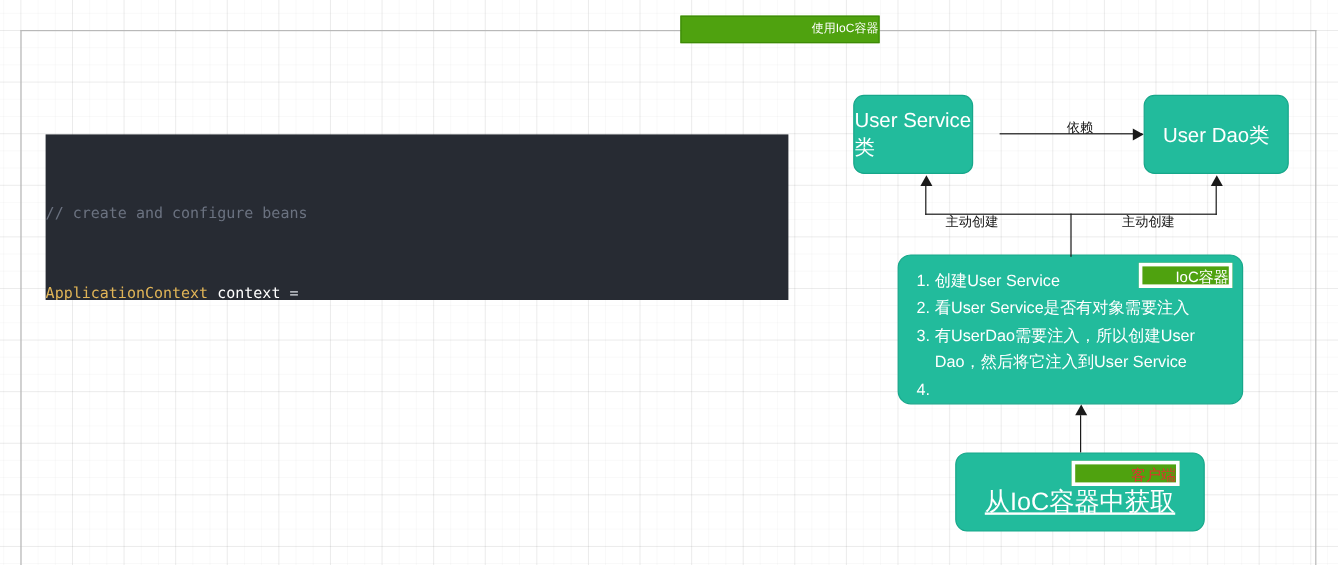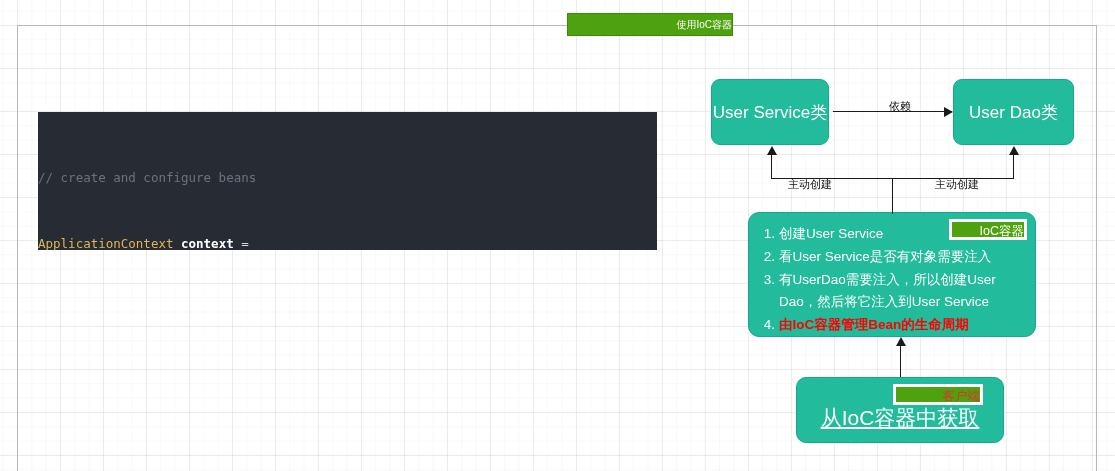--- a/index.html
+++ b/index.html
@@ -75,40 +75,40 @@
     font-size: 12.5px;
     line-height: 22px;
     white-space: pre;
     overflow: hidden;
   }
   .code-line {
     color: #d7dae0;
   }
   .tok-comment { color: #6b7280; }
   .tok-type    { color: #e0b457; }
-  .tok-var     { color: #ffffff; font-weight: bold; }
+  .tok-var     { color: #ffffff; font-weight: normal; }
   .tok-op      { color: #d7dae0; }
 
   
   .tealbox {
     position: absolute;
     background: #22bb9c;
     border: 1px solid #17a78a;
     border-radius: 9px;
     box-sizing: border-box;
     color: #ffffff;
   }
   .tealbox.center-label {
     display: flex;
     align-items: center;
     justify-content: center;
     font-size: 17px;
   }
 
-  #box-user-service { left: 711px; top: 79px;  width: 118px; height: 66px; }
+  #box-user-service { left: 711px; top: 79px;  width: 100px; height: 66px; }
   #box-user-dao     { left: 953px; top: 79px;  width: 121px; height: 66px; }
 
   #box-ioc {
     left: 748px; top: 212px; width: 288px; height: 125px;
     border-radius: 11px;
   }
   .ioc-list {
     margin: 0;
     padding: 10px 8px 0 30px;
     list-style: none;
@@ -240,21 +240,20 @@
       <li>
         <span class="num">2.</span>
         <span>看User Service是否有对象需要注入</span>
       </li>
       <li>
         <span class="num">3.</span>
         <span>有UserDao需要注入，所以创建User Dao，然后将它注入到User Service</span>
       </li>
       <li class="red-item">
         <span class="num">4.</span>
-        <span>由IoC容器管理Bean的生命周期</span>
       </li>
     </ul>
   </div>
 
   <div class="line vline" style="left:892px; top:178px; height:36px;"></div>
 
   <div class="line hline" style="left:771px; top:178px; width:243px;"></div>
 
   <div class="line vline" style="left:771px; top:155px; height:24px;"></div>
   <div class="arrowhead arrow-up" style="left:767px; top:146px;"></div>

